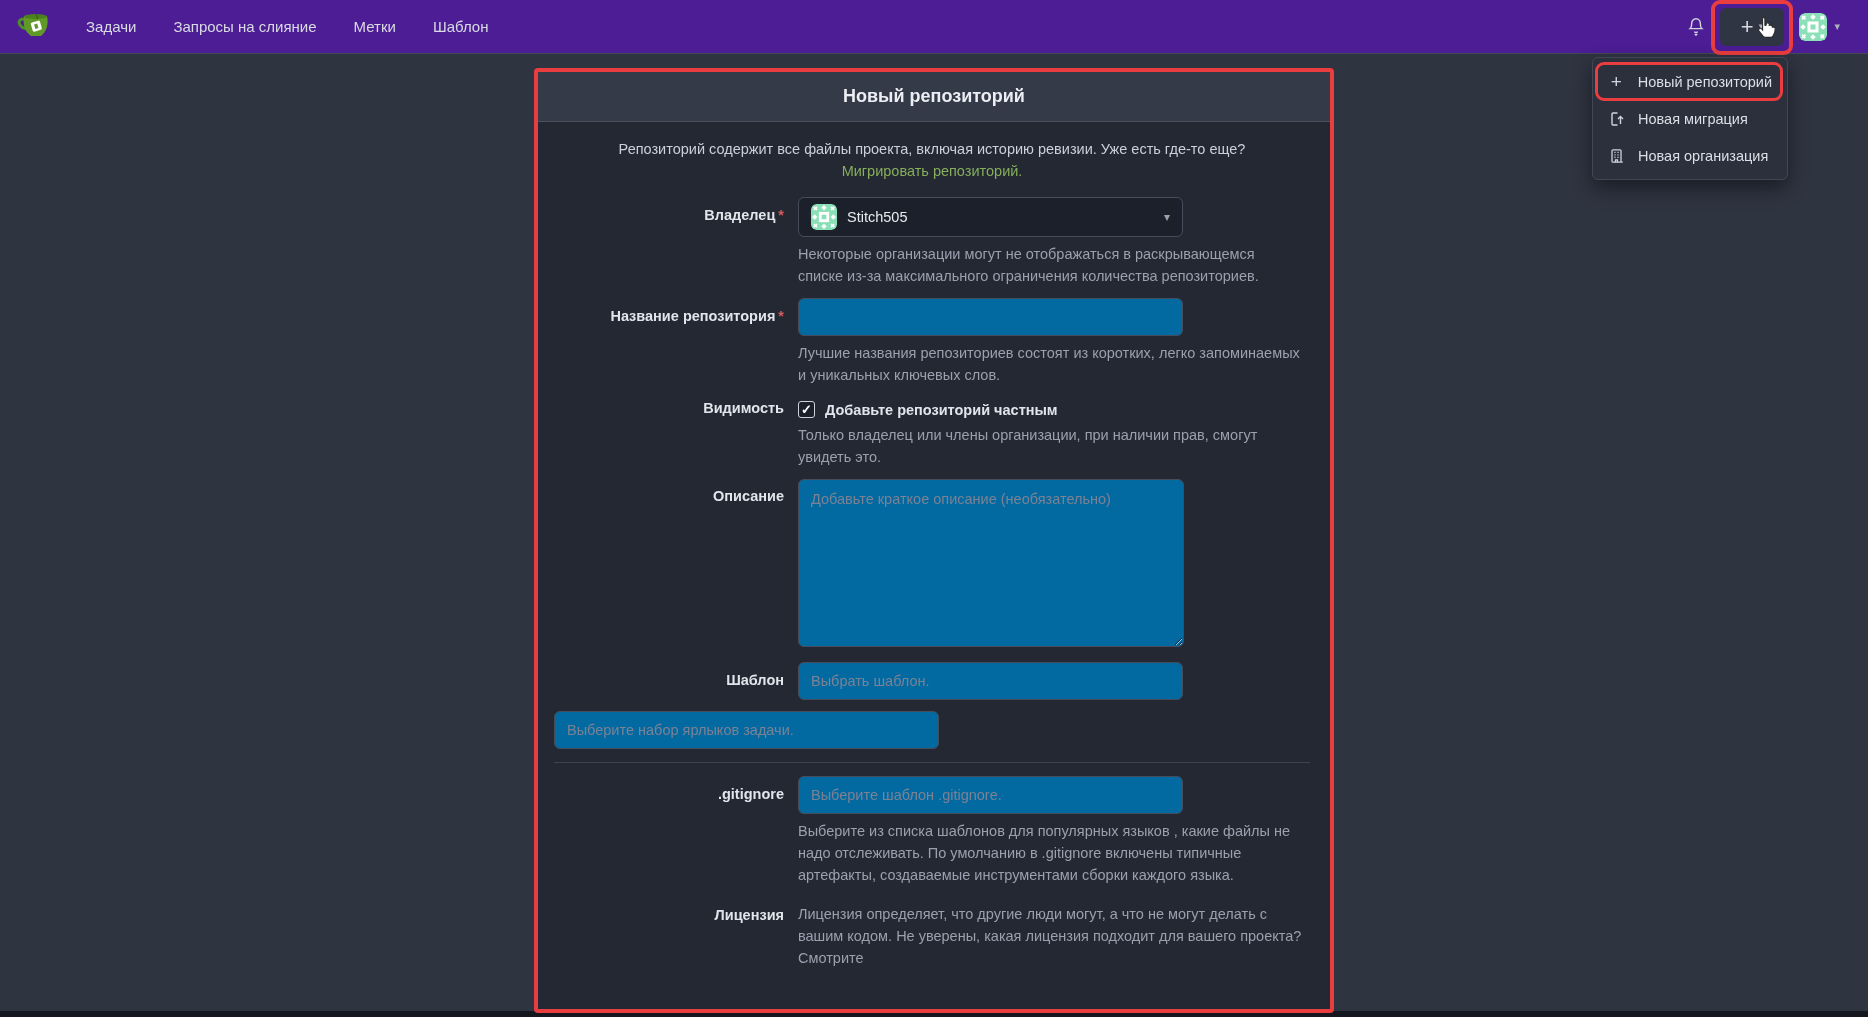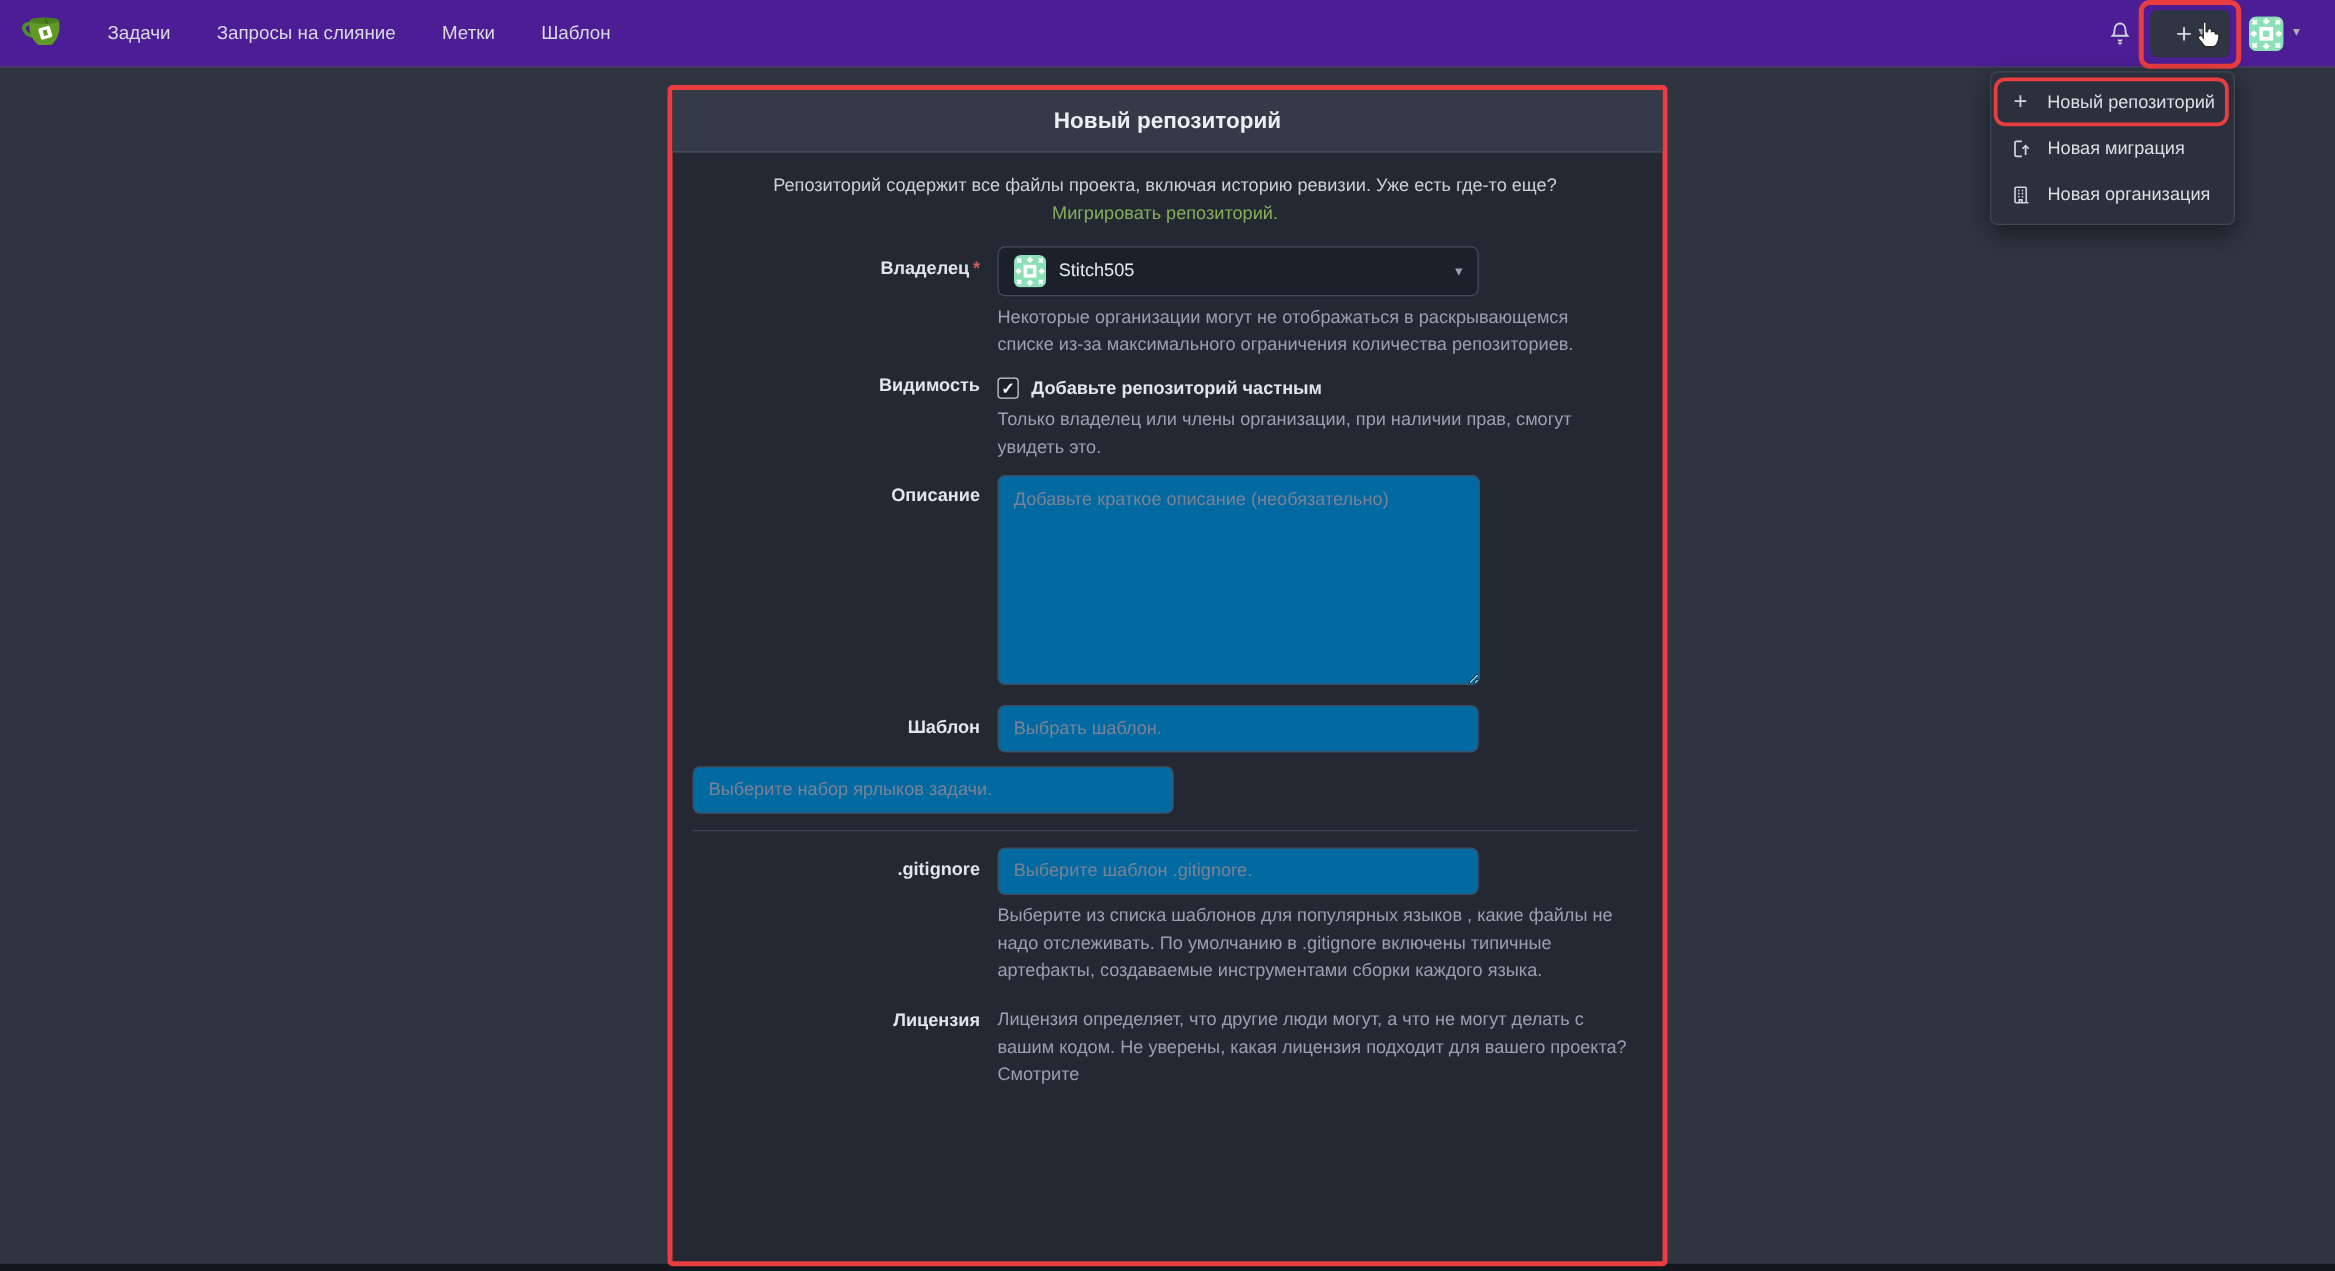--- a/index.html
+++ b/index.html
@@ -231,20 +231,29 @@
                 </g>
               </svg>
             </span>
             <span>Stitch505</span>
             <span class="owner-caret">▾</span>
           </div>
           <div class="help">Некоторые организации могут не отображаться в раскрывающемся списке из-за максимального ограничения количества репозиториев.</div>
         </div>
       </div>
 
+      <div class="row">
+        <div class="row-label">
+          <span>Название репозитория</span><span class="req">*</span>
+        </div>
+        <div class="control">
+          <input class="tb" type="text" value="" style="">
+          <div class="help">Лучшие названия репозиториев состоят из коротких, легко запоминаемых и уникальных ключевых слов.</div>
+        </div>
+      </div>
 
       <div class="row">
         <div class="row-label mid">Видимость</div>
         <div class="control">
           <div class="check-line">
             <span class="checkbox">
               <span>✓</span>
             </span>
             <span class="check-label">Добавьте репозиторий частным</span>
           </div>

